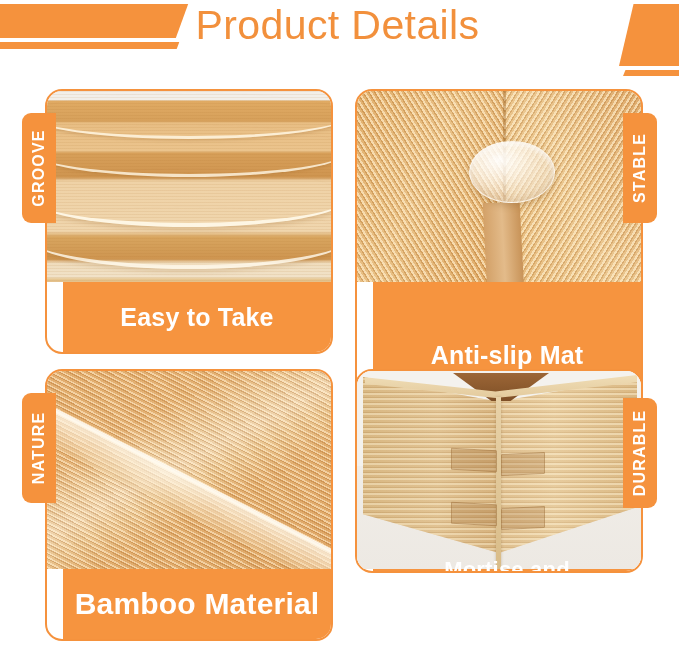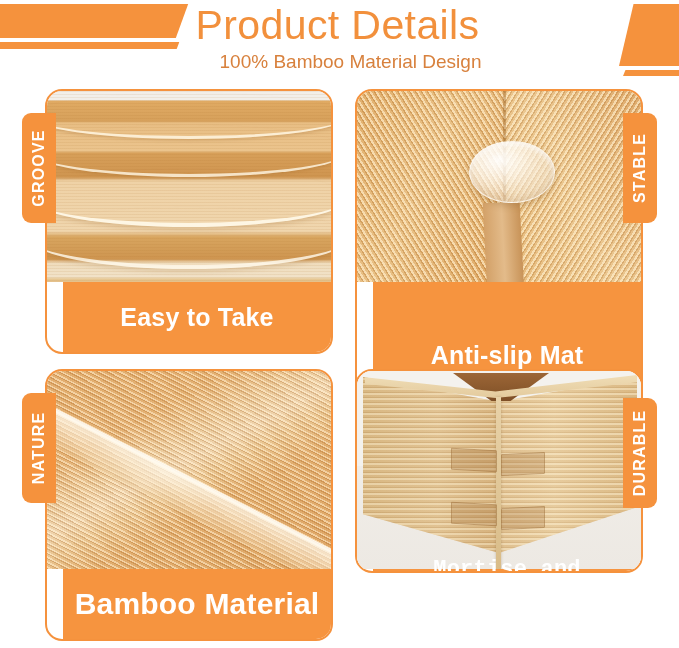--- a/index.html
+++ b/index.html
@@ -92,21 +92,21 @@
   .card {
     position: absolute;
     border: 2px solid #F5923D;
     border-radius: 17px;
     overflow: hidden;
     background: #ffffff;
   }
   .card.tl { left: 45px;  top: 3px;   width: 288px; height: 265px; }
   .card.tr { left: 355px; top: 3px;   width: 288px; height: 342px; }
   .card.bl { left: 45px;  top: 283px; width: 288px; height: 272px; }
-  .card.br { left: 355px; top: 283px; width: 288px; height: 204px; font-family: Liberation Mono, monospace; }
+  .card.br { left: 355px; top: 283px; width: 288px; height: 204px; }
 
   .photo {
     position: absolute;
     left: 0; top: 0; right: 0;
     overflow: hidden;
   }
   .card.tl .photo, .card.tr .photo { height: 191px; }
   .card.bl .photo { height: 198px; }
   .card.br .photo { height: 198px; }
 
@@ -363,21 +363,20 @@
 <div id="page">
 
   <div id="header">
     <div class="deco-left-thick"></div>
     <div class="deco-left-thin"></div>
     <div class="deco-right-thick"></div>
     <div class="deco-right-thin"></div>
 
     <div id="title-block">
       <div id="title">Product Details</div>
-      <div id="subtitle">100% Bamboo Material Design</div>
     </div>
   </div>
 
   <div id="grid">
 
     <div class="card tl">
       <div class="photo">
         <div class="wood-base w1">
           <div class="groove g1"></div>
           <div class="groove g2"></div>

